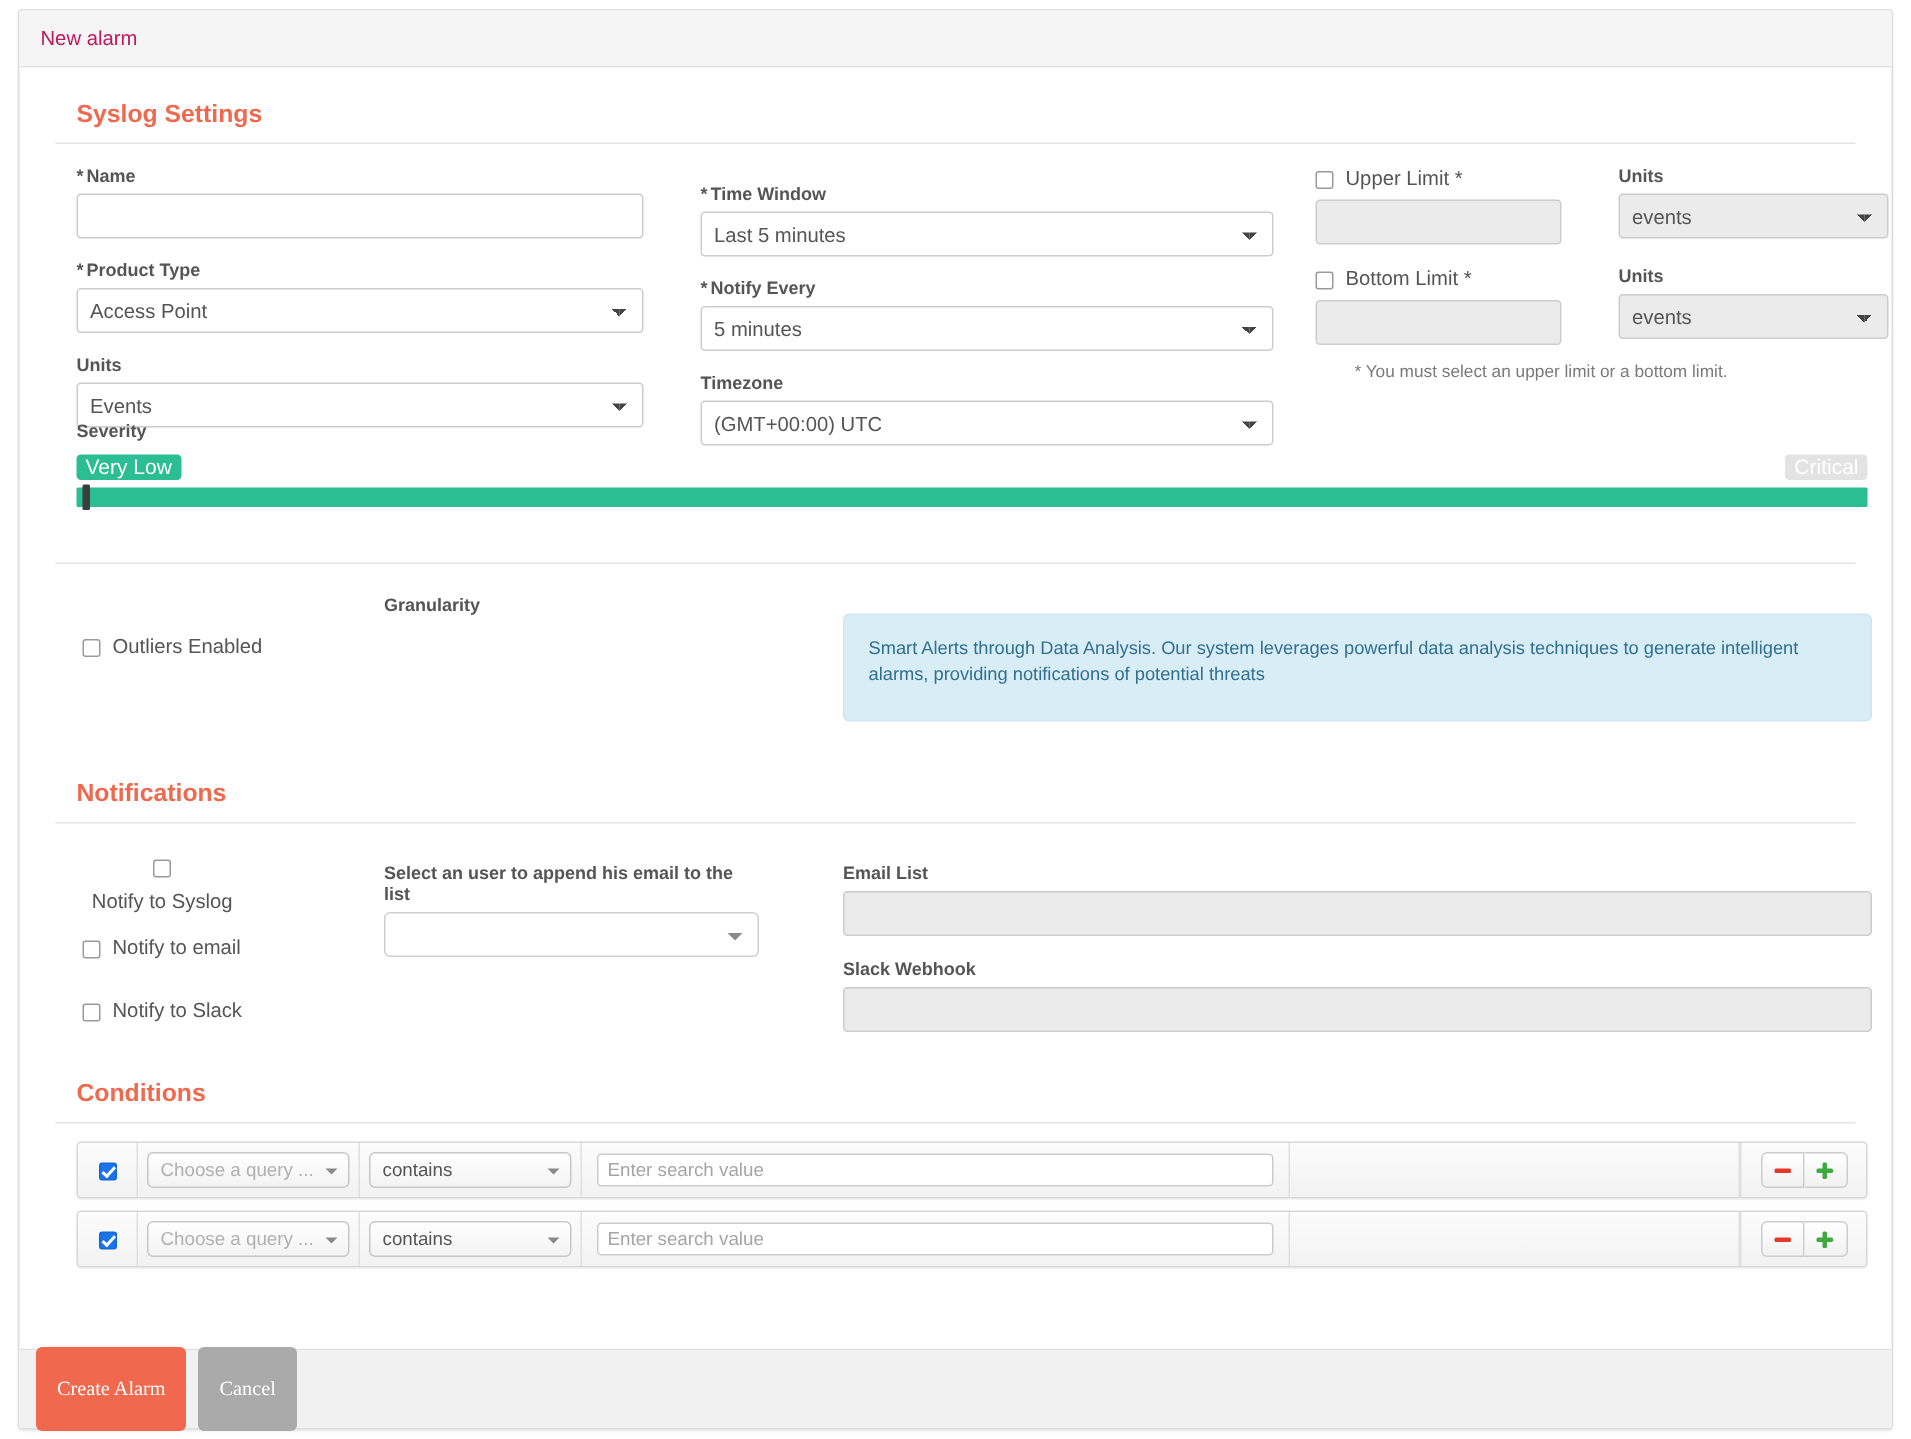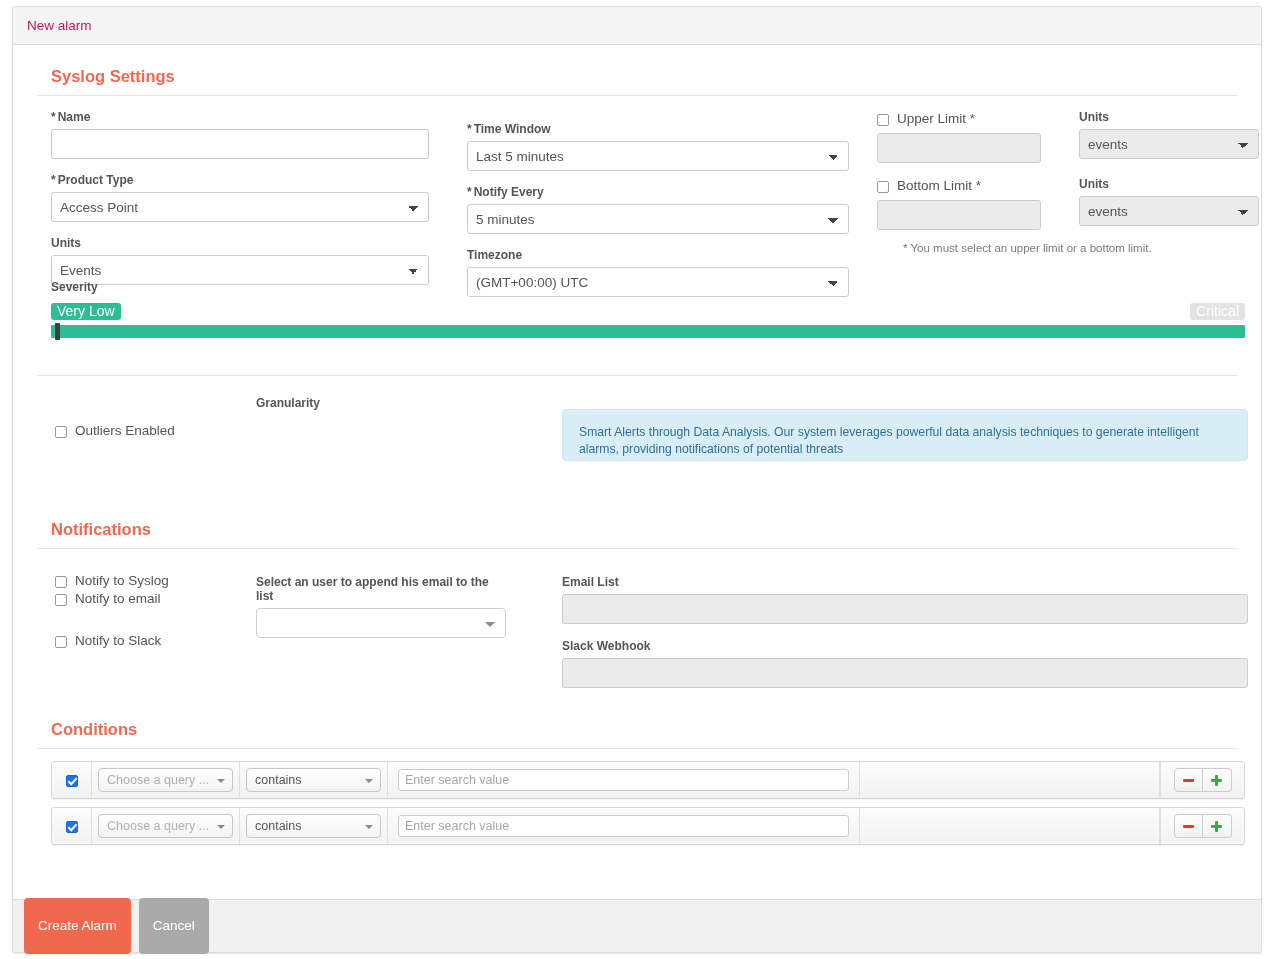--- a/index.html
+++ b/index.html
@@ -321,21 +321,21 @@
     gap: 8px;
     box-sizing: border-box;
   }
   .btn {
     border: none;
     border-radius: 4px;
     font-size: 13.5px;
     color: #ffffff;
     padding: 20px 14px;
     cursor: pointer;
-    font-family: Liberation Sans, sans-serif;
+    font-family: Liberation Serif, serif;
     line-height: 16px;
     text-align: center;
   }
   .btn-primary { background: #f0694f; }
   .btn-default { background: #aaaaaa; }
 
   .helper-note {
     font-size: 11.5px;
     color: #7a7a7a;
     line-height: 15px;
@@ -458,34 +458,34 @@
         <div style="position:relative; height:108px; padding-top:14px;">
           <div class="cb-row" style="position:absolute; left:18px; top:46px;">
             <input type="checkbox" class="cbx" style="">
             <span class="cb-label">Outliers Enabled</span>
           </div>
 
           <div style="position:absolute; left:219px; top:20px; width:279px;">
             <label class="form-label">Granularity</label>
           </div>
 
-          <div class="infobox" style="position:absolute; left:525px; top:33px; width:686px; height:52px;">
+          <div class="infobox" style="position:absolute; left:525px; top:33px; width:686px; height:72px;">
             <span>Smart Alerts through Data Analysis. Our system leverages powerful data analysis techniques to generate intelligent alarms, providing notifications of potential threats</span>
           </div>
         </div>
       </div>
 
       <div class="section">
         <h3 class="section-title">Notifications</h3>
         <div class="section-rule"></div>
 
         <div style="position:relative; height:135px; padding-top:14px;">
 
           <div style="position:absolute; left:18px; top:23px;">
-            <div class="cb-row" style="">
+            <div class="cb-row" style="margin-bottom:13px;flex-direction:column;">
               <input type="checkbox" class="cbx" style="">
               <span class="cb-label">Notify to Syslog</span>
             </div>
             <div class="cb-row" style="margin-bottom:24px;">
               <input type="checkbox" class="cbx" style="">
               <span class="cb-label">Notify to email</span>
             </div>
             <div class="cb-row">
               <input type="checkbox" class="cbx" style="">
               <span class="cb-label">Notify to Slack</span>

